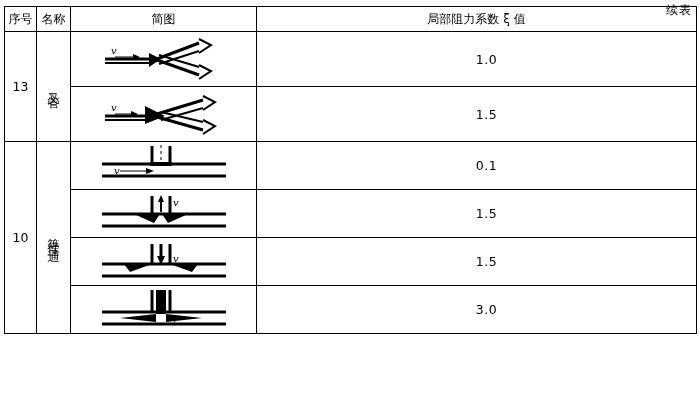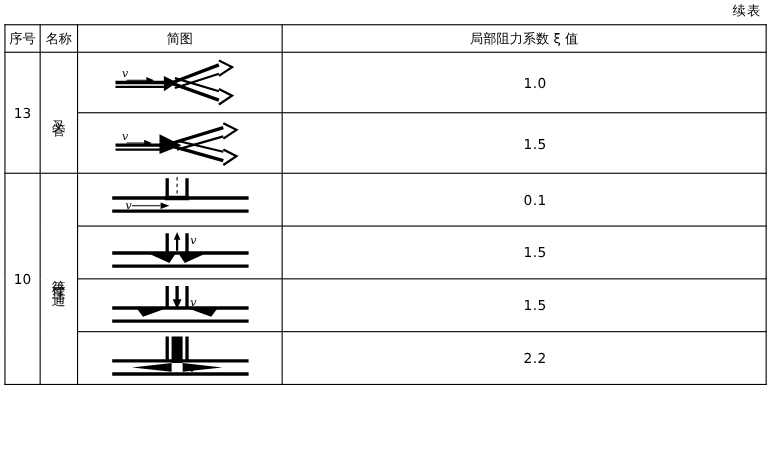--- a/index.html
+++ b/index.html
@@ -23,21 +23,21 @@
     position: absolute;
     top: 2px;
     right: 8px;
     font-size: 12px;
     letter-spacing: 1px;
     font-family: "DejaVu Sans", sans-serif;
   }
   table.tbl {
     position: absolute;
     left: 4px;
-    top: 22px;
+    top: 6px;
     width: 692px;
     border-collapse: collapse;
     table-layout: fixed;
   }
   table.tbl td {
     border: 1px solid #000000;
     text-align: center;
     vertical-align: middle;
     font-size: 12px;
     padding: 0;
@@ -257,18 +257,18 @@
 
               <path d="M62 2 L72 2 L72 26 L62 26 Z" fill="#000"></path>
 
               <path d="M26 30 L62 26 L62 34 Z" fill="#000"></path>
               <path d="M108 30 L72 26 L72 34 Z" fill="#000"></path>
               <text class="xi" x="78" y="34" font-size="10">v</text>
             </svg>
           </div>
         </td>
         <td>
-          <span class="val">2.2</span>
+          <span class="val">3.0</span>
         </td>
       </tr>
     </tbody>
   </table>
 </div>
 
 </body></html>

